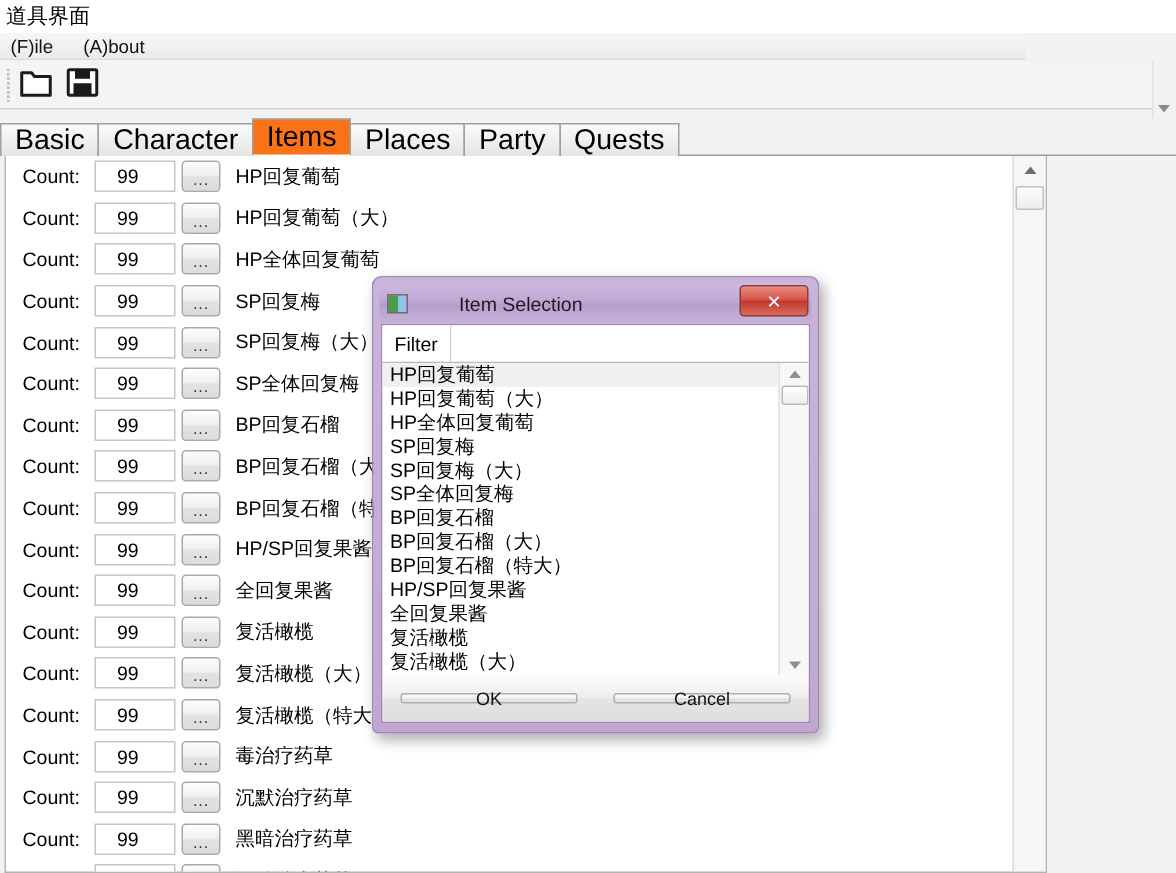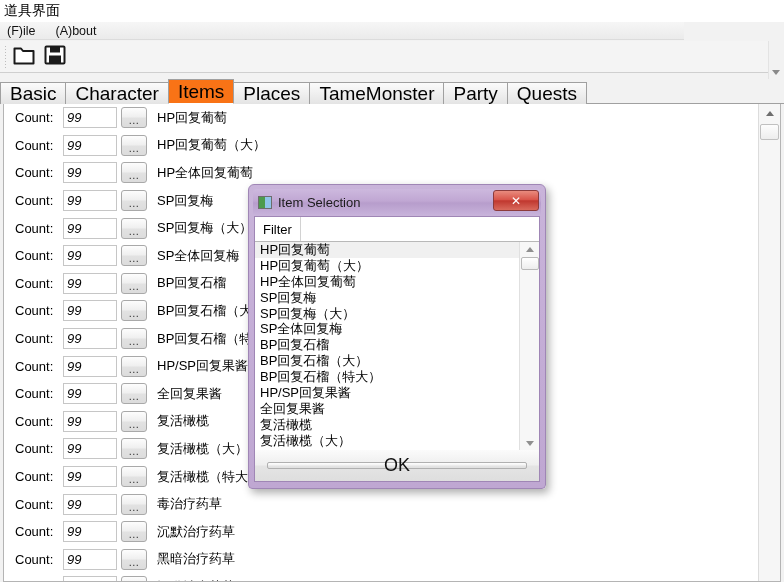--- a/index.html
+++ b/index.html
@@ -129,21 +129,21 @@
     top: 1px;
     border-bottom: 1px solid #ffffff;
     font-weight: normal;
   }
 
   
   #content-panel {
     position: absolute;
     left: 3px;
     top: 82px;
-    width: 778px;
+    width: 695px;
     height: 478px;
     background: #ffffff;
     border: 1px solid #b4b4b4;
     border-top: none;
     box-sizing: border-box;
     overflow: hidden;
   }
   #items-scroll-area {
     position: absolute;
     left: 0; top: 0;
@@ -165,25 +165,24 @@
     white-space: nowrap;
   }
   .count-input {
     width: 54px;
     height: 21px;
     border: 1px solid #c6c6c6;
     background: #ffffff;
     font-family: "Liberation Sans", sans-serif;
     font-size: 13px;
     color: #000;
-    padding: 0 3px;
+    padding: 0 14px;
     box-sizing: border-box;
     line-height: 19px;
     outline: none;
-    font-style: italic;
   }
   .dots-btn {
     width: 26px;
     height: 21px;
     margin-left: 4px;
     border: 1px solid #a9a9a9;
     border-radius: 3px;
     background: linear-gradient(to bottom, #fdfdfd 0%, #efefef 48%, #e2e2e2 52%, #dcdcdc 100%);
     font-size: 11px;
     color: #333;
@@ -273,20 +272,21 @@
   }
   #dialog-titlebar {
     height: 26px;
     border-radius: 4px 4px 0 0;
     background: linear-gradient(to bottom, #cdb9de 0%, #c0a7d3 46%, #b79dcc 54%, #c7b2da 100%);
     display: flex;
     align-items: center;
     position: relative;
     padding-left: 5px;
     box-sizing: border-box;
+    gap: 28px;
   }
   #dialog-icon {
     width: 14px;
     height: 13px;
     margin-right: 6px;
     background: linear-gradient(to right, #4d9b4d 0 52%, #8fc4e8 52% 100%);
     border: 1px solid #6d6d6d;
     box-sizing: border-box;
   }
   #dialog-title-text {
@@ -426,21 +426,21 @@
     height: 31px;
     display: flex;
     box-sizing: border-box;
     background: linear-gradient(to bottom, #fbfbfb 0%, #eeeeee 48%, #e4e4e4 52%, #dedede 100%);
   }
   .dlg-btn {
     flex: 1;
     display: flex;
     align-items: center;
     justify-content: center;
-    font-size: 18px;
+    font-size: 12px;
     color: #111;
     border: 1px solid #b0b0b0;
     margin: 12px;
     border-radius: 2px;
     background: linear-gradient(to bottom, #fdfdfd 0%, #f2f2f2 48%, #e6e6e6 52%, #e0e0e0 100%);
     box-sizing: border-box;
     cursor: default;
   }
 </style>
 </head>
@@ -477,21 +477,20 @@
 
   <div id="top-right-nub">
     <div class="nub-arrow"></div>
   </div>
 
   <div id="tabstrip">
     <div class="tab">Basic</div>
     <div class="tab">Character</div>
     <div class="tab active">Items</div>
     <div class="tab">Places</div>
-    <div class="tab">TameMonster</div>
     <div class="tab">Party</div>
     <div class="tab">Quests</div>
   </div>
 
   <div id="content-panel">
     <div id="items-scroll-area">
         <div class="item-row">
           <div class="row-label">Count:</div>
           <input class="count-input" type="text" value="99" style="">
           <div class="dots-btn">...</div>
@@ -649,18 +648,19 @@
           </div>
           <div class="dsb-thumb"></div>
           <div class="dsb-arrow bottom">
             <div class="dsb-tri-down"></div>
           </div>
         </div>
       </div>
 
       <div id="dialog-buttons">
         <div class="dlg-btn">OK</div>
+        <div class="dlg-btn">Cancel</div>
       </div>
 
     </div>
   </div>
 
 </div>
 
 </body></html>

